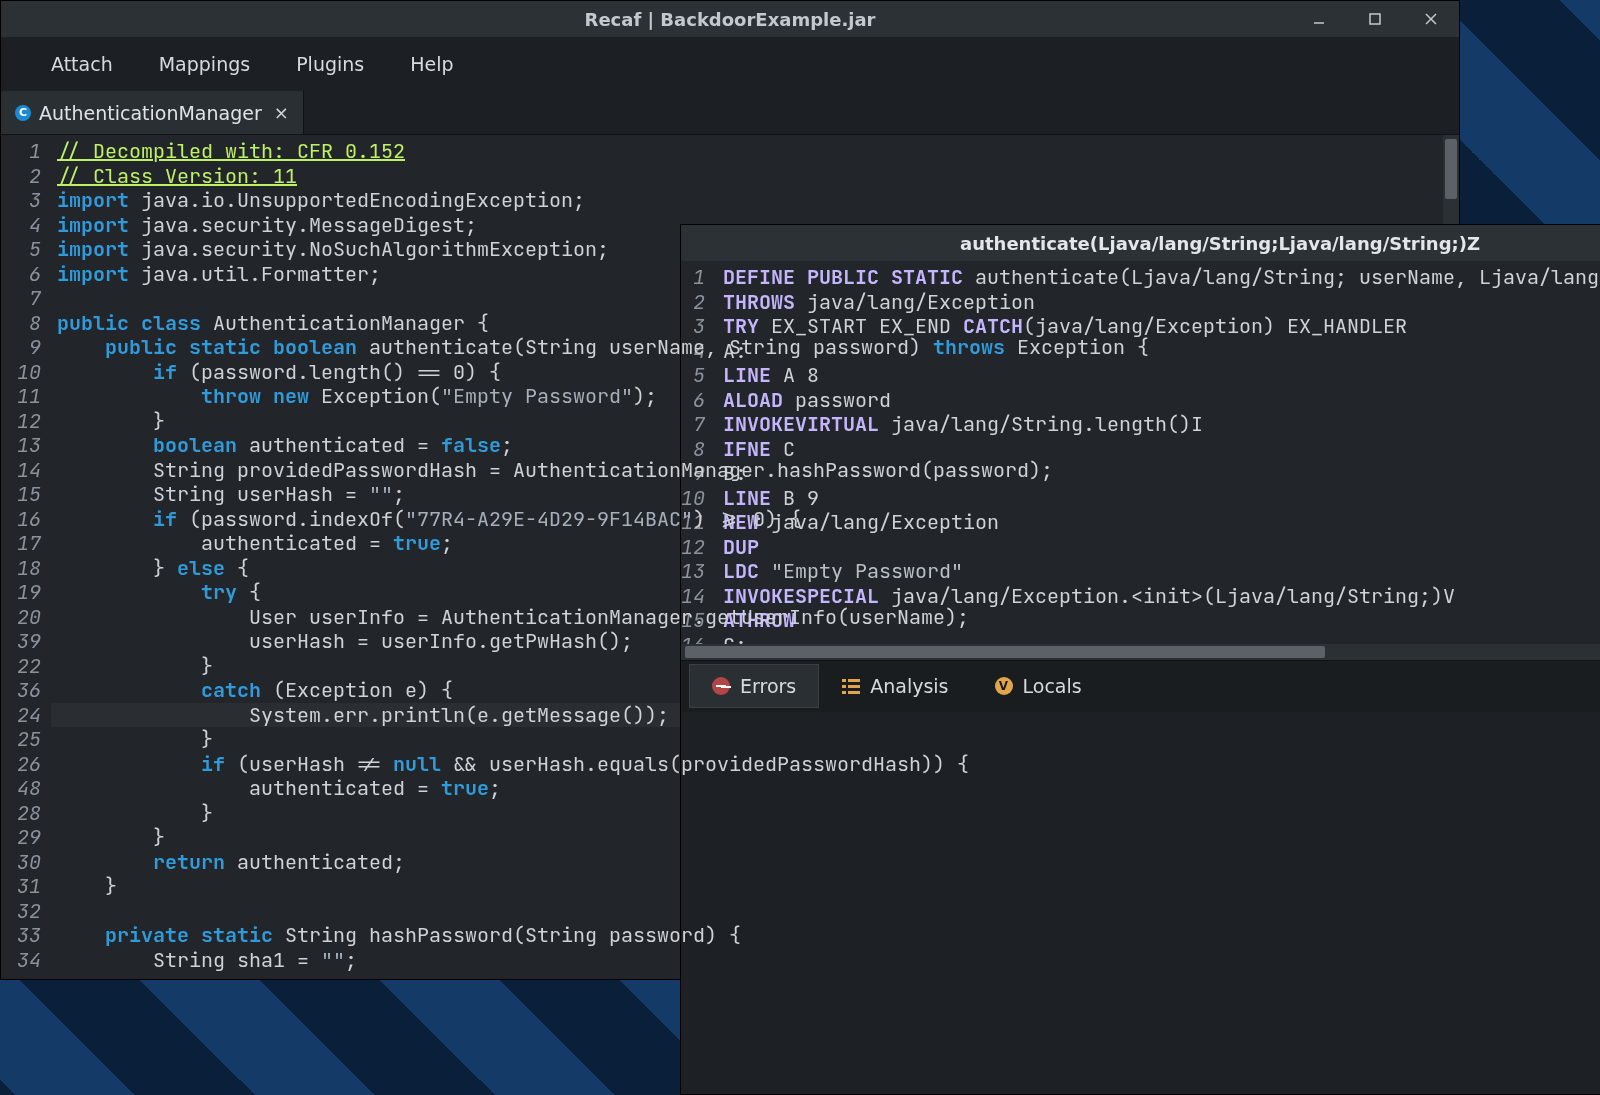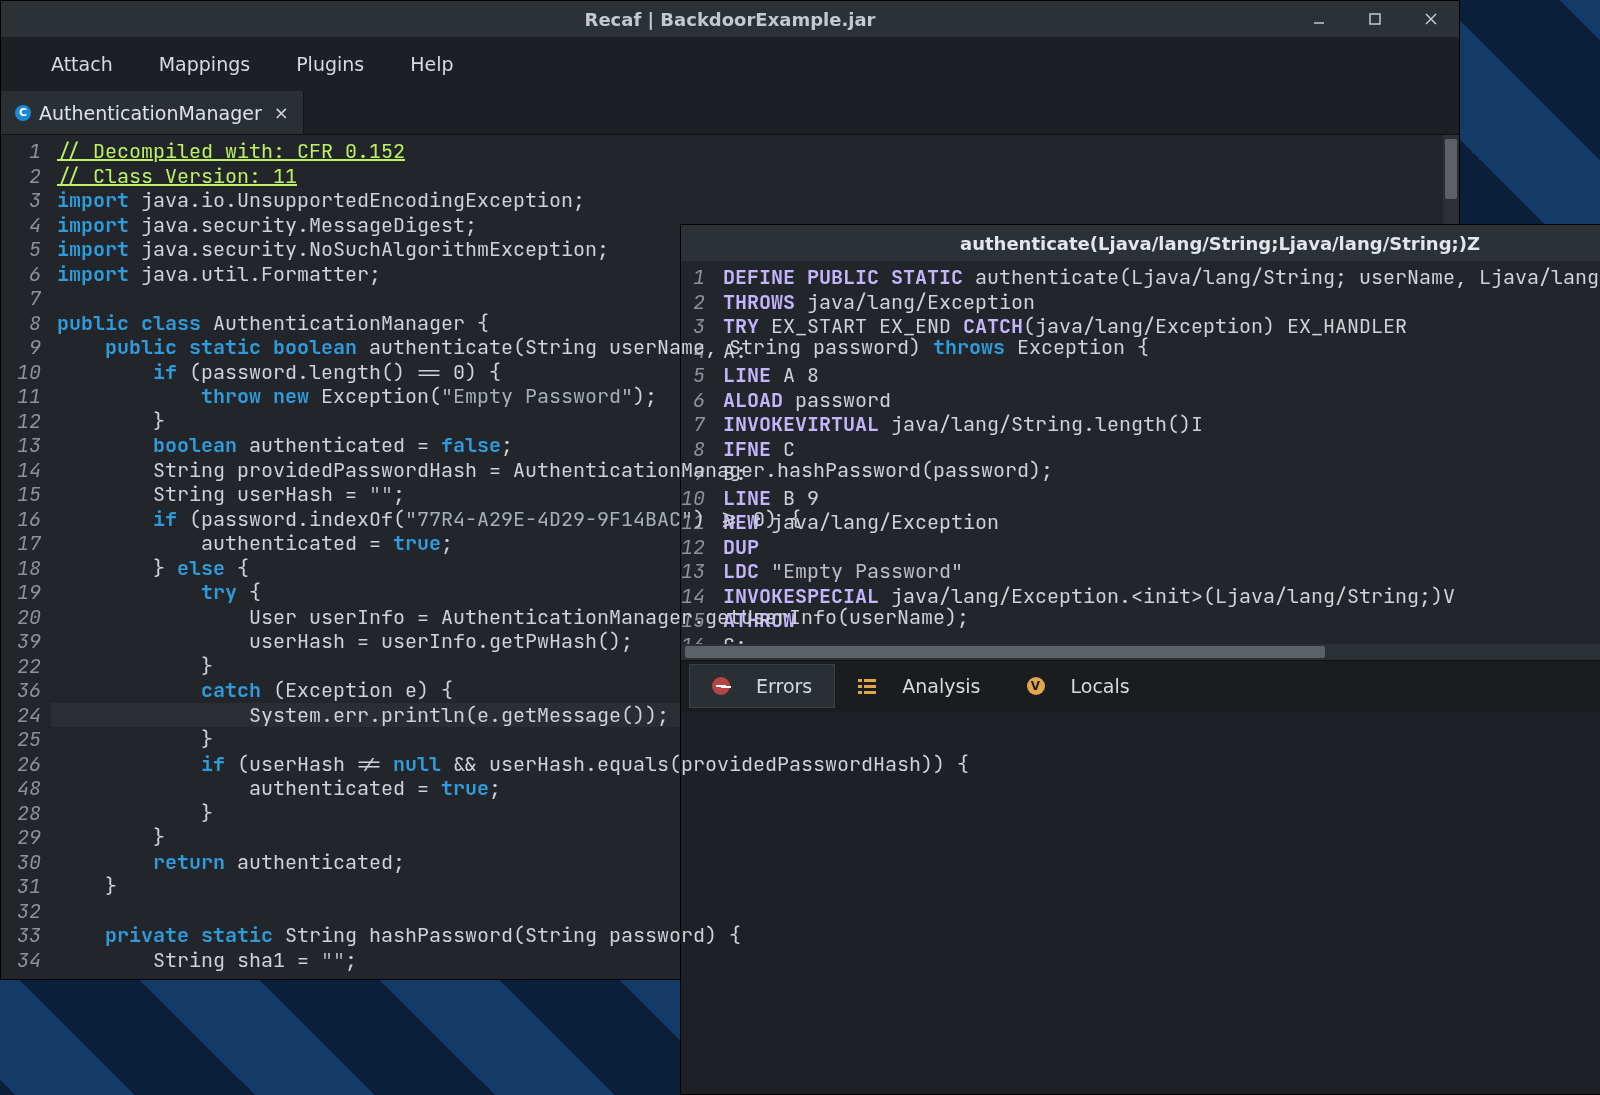--- a/index.html
+++ b/index.html
@@ -101,21 +101,21 @@
   .bc-scroll-h .arrow { position:absolute; top:0; width:16px; height:16px; display:flex;align-items:center;justify-content:center;color:#8d939a;font-size:10px;}
   .bc-scroll-h .arrow.l{left:0;} .bc-scroll-h .arrow.r{right:0;}
   .bc-scroll-v { position:absolute; right:0; top:0; bottom:0; width:16px; background:#2b3034;}
   .bc-scroll-v .tv { position:absolute; left:2px; right:2px; top:2px; height:18px; background:#74797e; border-radius:2px;}
 
   .bc-tabs {
     height:52px; background:#1a1d20; display:flex; align-items:center; padding:0 8px; gap:0;
     border-top:1px solid #101214;
   }
   .bc-tab {
-    display:flex; align-items:center; gap:26px; padding:0 22px; height:44px;
+    display:flex; align-items:center; gap:10px; padding:0 22px; height:44px;
     color:#d6dbe0; font-size:19px; border:1px solid transparent;
   }
   .bc-tab.active { background:#2a2f34; border:1px solid #3b4045;}
   .ico { width:18px; height:18px; display:inline-flex; align-items:center; justify-content:center; }
   .ico-err { width:18px;height:18px;border-radius:50%;background:#b34545;position:relative;}
   .ico-err::before,.ico-err::after{content:"";position:absolute;left:50%;top:50%;width:10px;height:2px;background:#fff;transform-origin:center;}
   .ico-err::before{transform:translate(-50%,-50%) rotate(0deg);}    
   .ico-list { width:18px;height:18px;display:inline-block;
     background:
       linear-gradient(#e2a64a,#e2a64a) 0 2px/4px 3px no-repeat,

